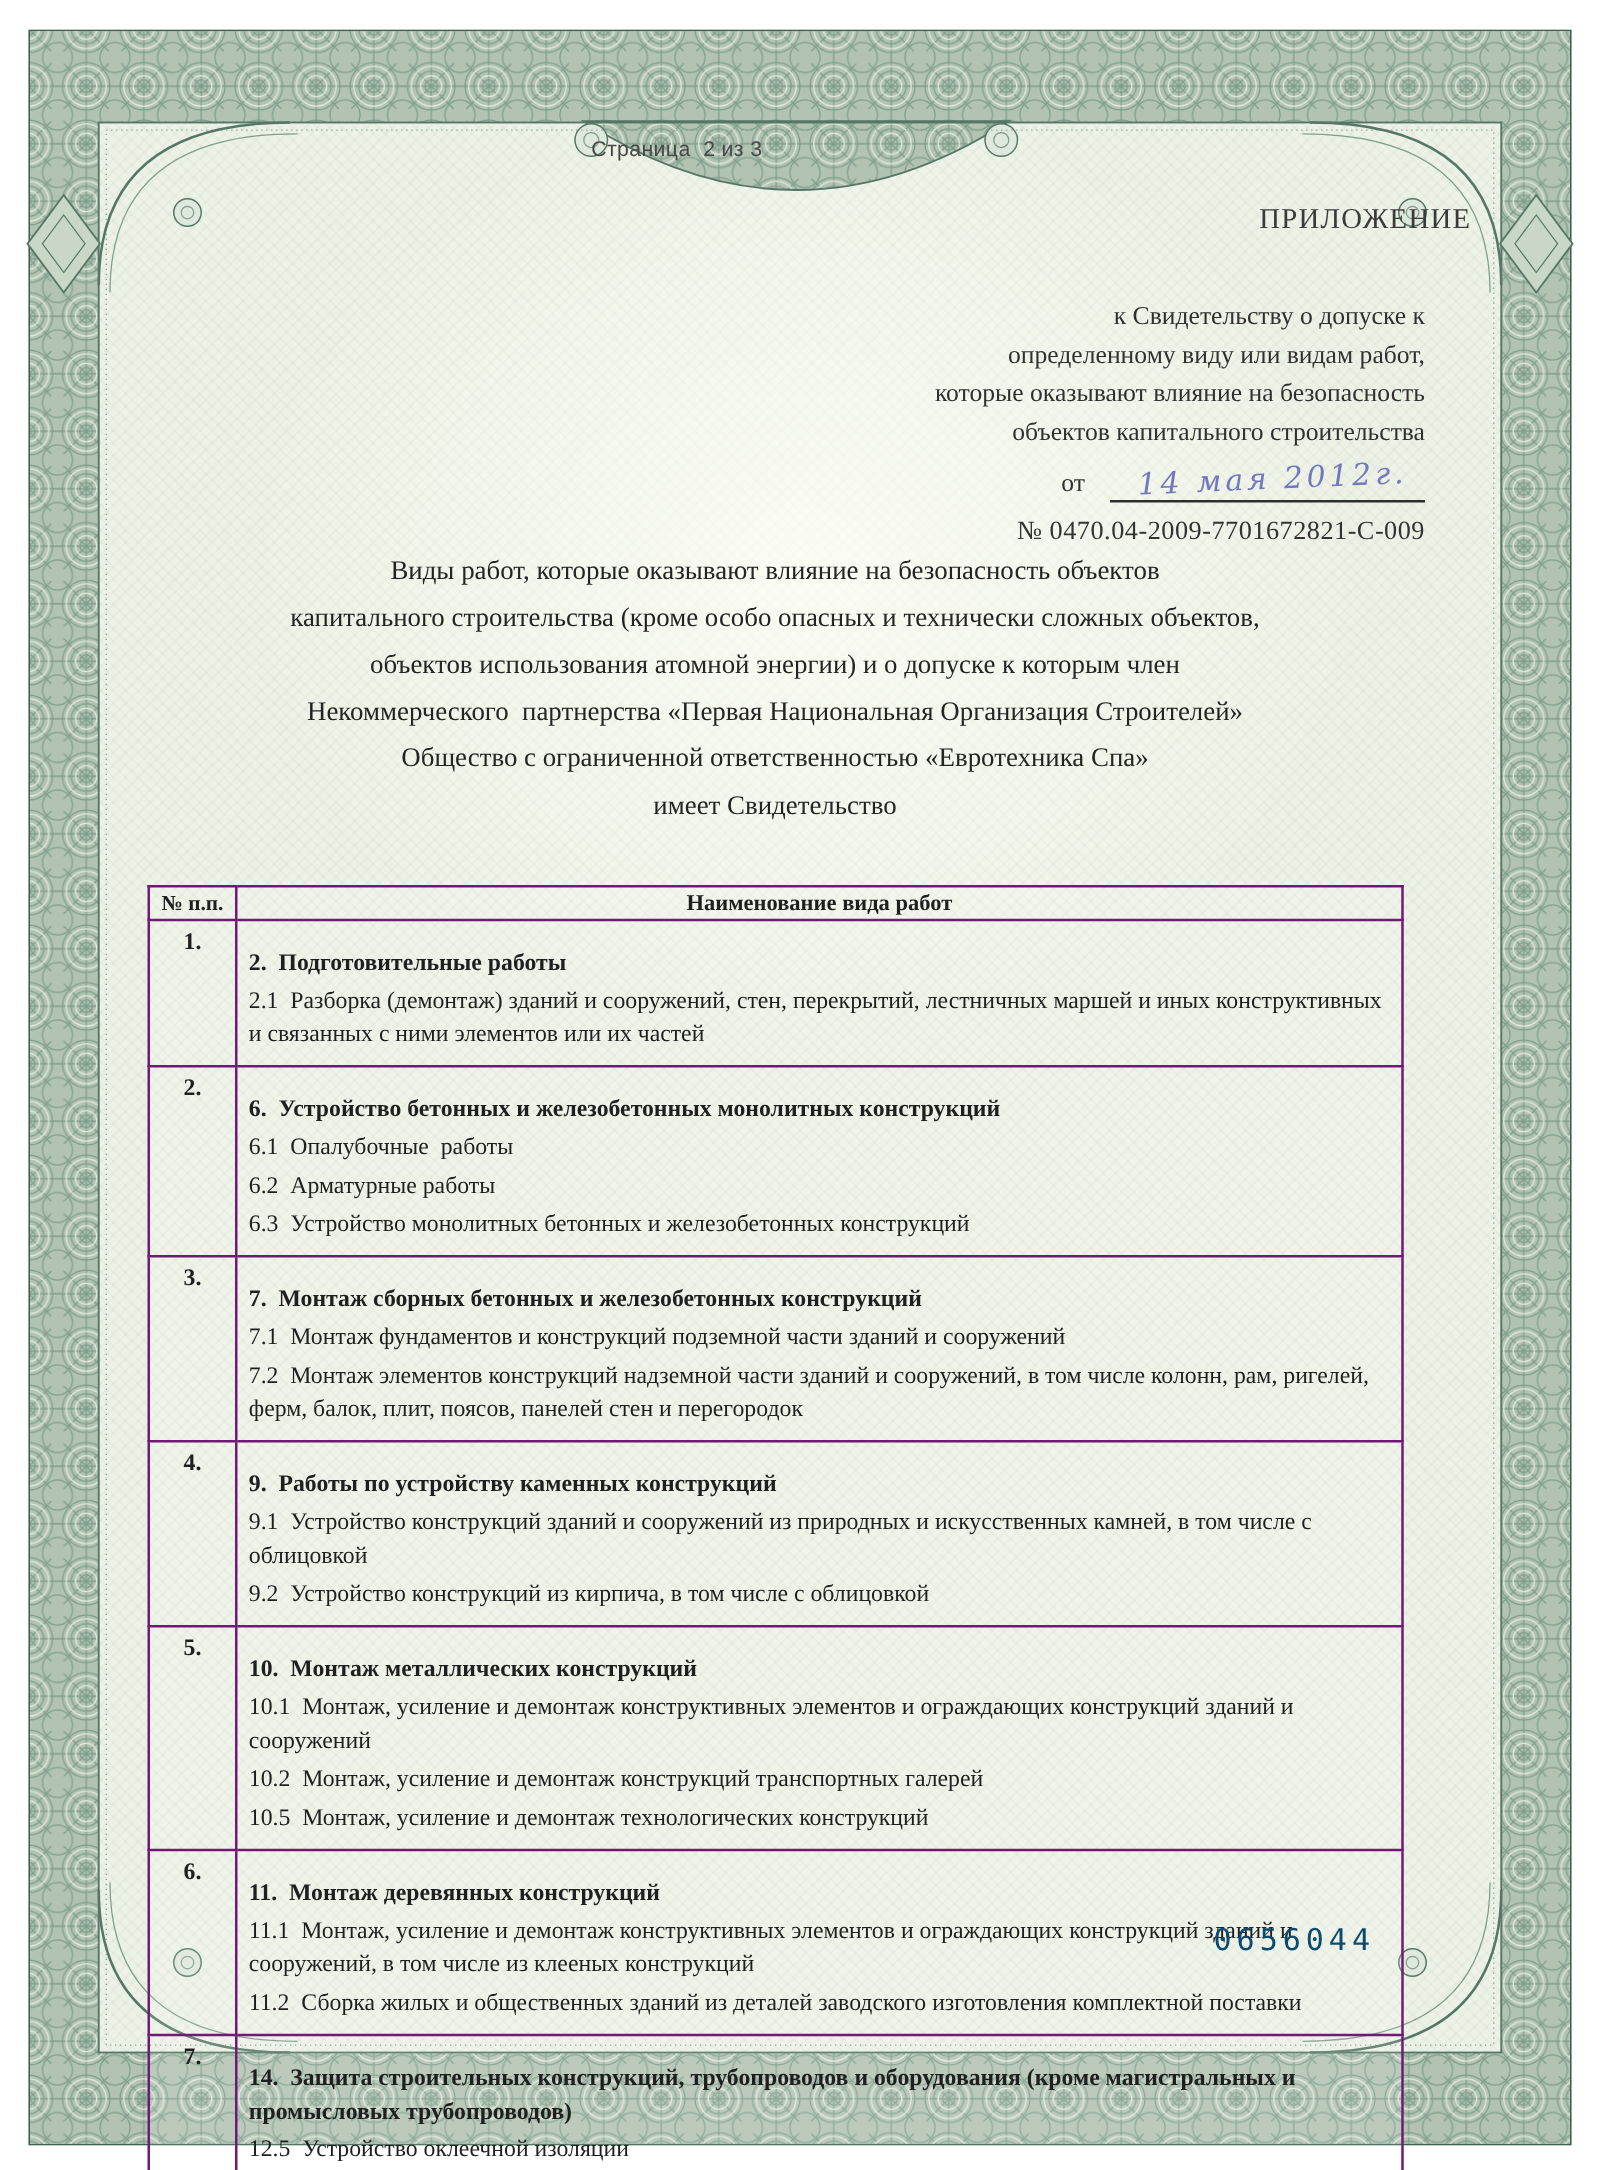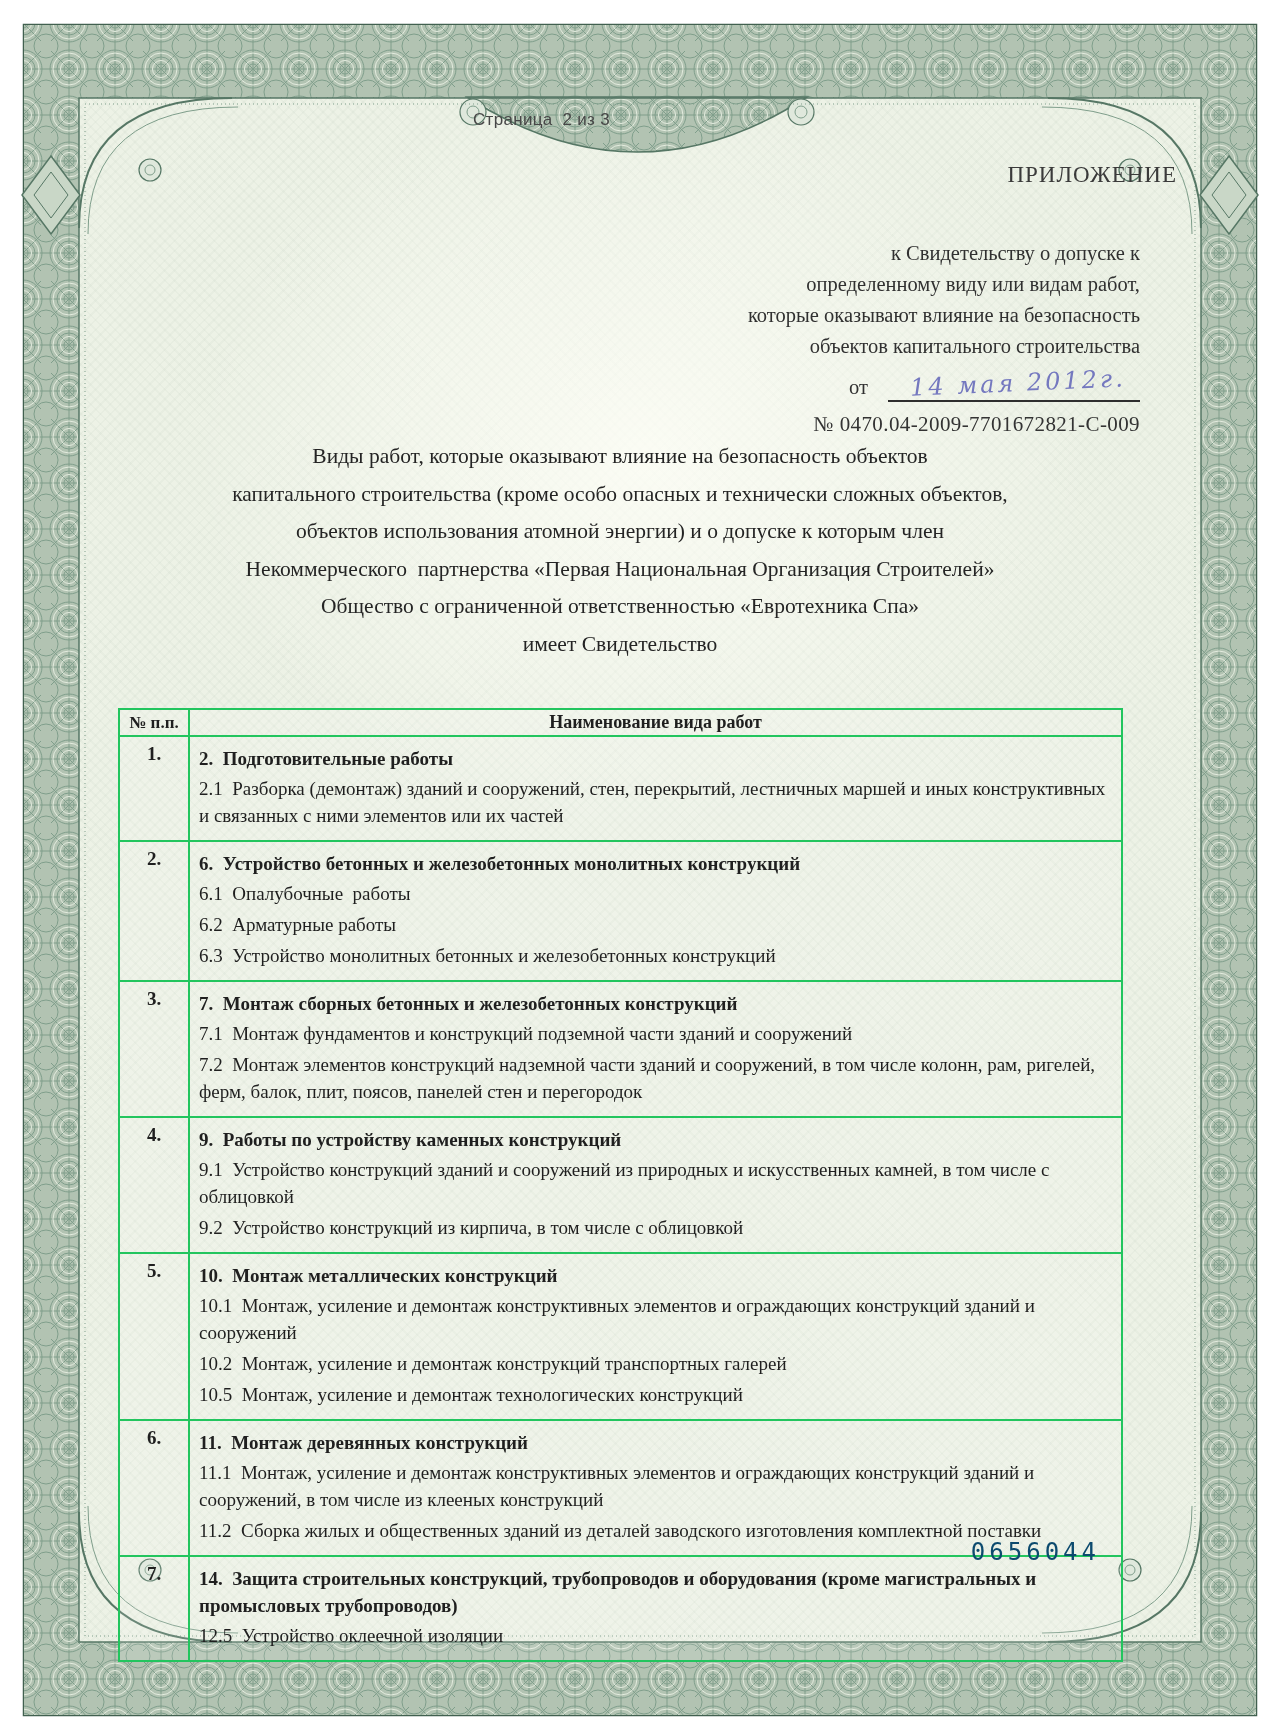--- a/index.html
+++ b/index.html
@@ -51,25 +51,25 @@
   }
   .i-line{white-space:pre-wrap;}
   .intro-org{font-weight:normal;white-space:pre-wrap;}
   .intro-closing{white-space:pre-wrap;}
 
   table.works-table{
     position:absolute;top:708px;left:118px;width:1005px;
     border-collapse:collapse;font-size:19px;color:#1f1f1f;
     border:2.5px solid #1b1b1b;background:rgba(255,255,255,0.12);
   }
-  table.works-table th, table.works-table td{border:2px solid #22c55e;}
+  table.works-table th, table.works-table td{border:2px solid #701a75;}
   .th-num{width:64px;font-size:17px;font-weight:bold;text-align:center;padding:2px 2px;}
   .th-name{font-size:18px;font-weight:bold;text-align:center;padding:2px 6px;}
   .td-num{width:64px;text-align:center;font-weight:bold;vertical-align:top;padding-top:6px;font-size:19px;}
-  .td-works{padding:6px 10px 7px 9px;}
+  .td-works{padding:18px 10px 7px 9px;}
   .w-title{font-weight:bold;line-height:27px;margin:2px 0 3px;white-space:pre-wrap;}
   .w-item{line-height:27px;margin:2px 0 4px;white-space:pre-wrap;}
 
   .serial{
     position:absolute;top:1538px;right:180px;
     font-family:"DejaVu Sans Mono",monospace;font-size:24px;letter-spacing:4px;color:#0c4a6e;
   }
   .print-info{
     position:absolute;top:1721px;left:0;width:100%;text-align:right;
     font-family:"Liberation Sans",sans-serif;font-size:8.5px;color:#98a29a;letter-spacing:.3px;margin-top:44px;

